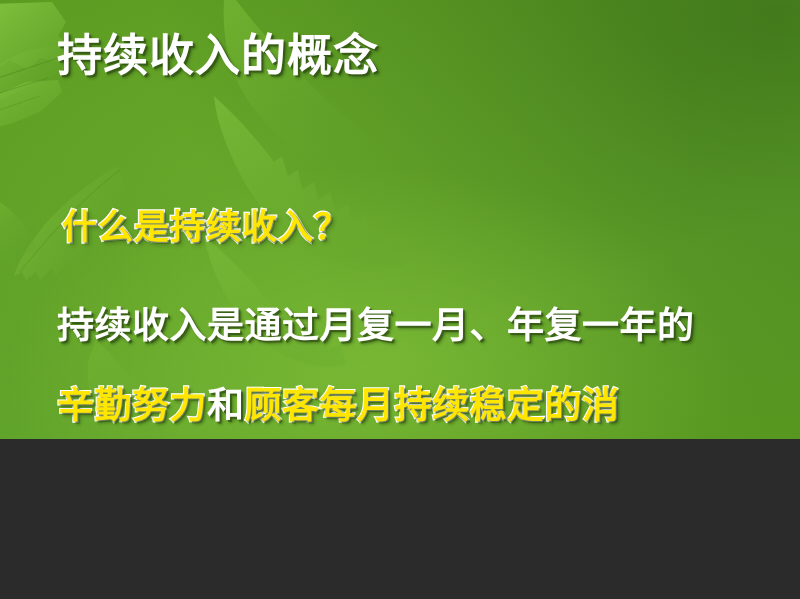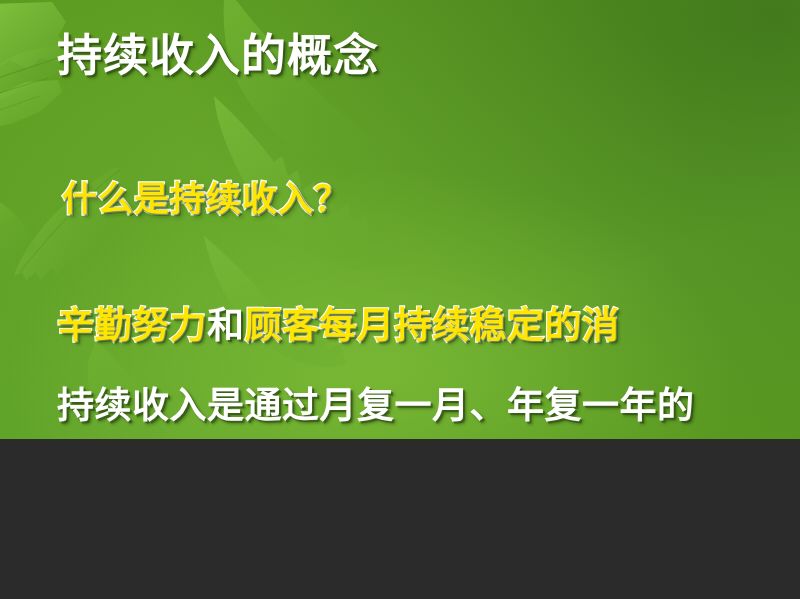--- a/index.html
+++ b/index.html
@@ -43,21 +43,21 @@
     color: #ffffff;
     white-space: nowrap;
     text-shadow:
       2px 2px 0 rgba(40,70,16,0.55),
       3px 3px 3px rgba(30,55,12,0.45);
   }
 
   .subtitle {
     position: absolute;
     left: 62px;
-    top: 180px;
+    top: 208px;
     font-size: 35px;
     font-weight: bold;
     line-height: 1.1;
     letter-spacing: 1px;
     white-space: nowrap;
     color: #ffe600;
     -webkit-text-stroke: 2.6px #ffffff;
     paint-order: stroke fill;
     text-shadow:
       2px 2px 0 rgba(45,75,18,0.50),
@@ -173,23 +173,23 @@
     </svg>
   </div>
 
   <div class="title">持续收入的概念</div>
 
   <div class="subtitle">什么是持续收入？</div>
 
   <div class="body-text">
 
     <div class="body-line">
-      <span class="y">辛勤努力</span><span class="w">和</span><span class="y">顾客每月持续稳定的消</span>
+      <span class="w">持续收入是通过月复一月、年复一年的</span>
     </div>
 
     <div class="body-line">
-      <span class="w">持续收入是通过月复一月、年复一年的</span>
+      <span class="y">辛勤努力</span><span class="w">和</span><span class="y">顾客每月持续稳定的消</span>
     </div>
 
 
   </div>
 
 </div>
 
 </body></html>

